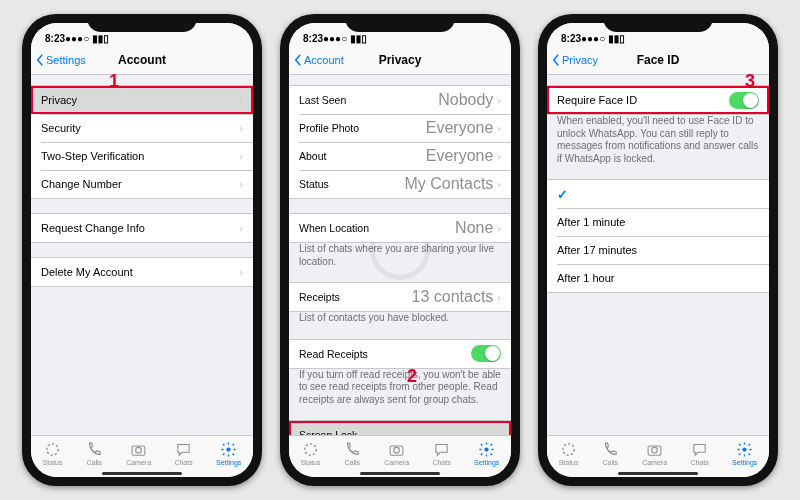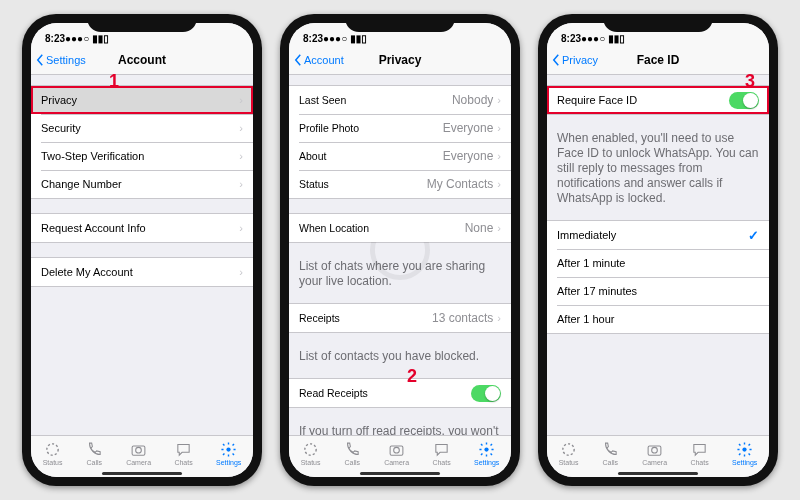--- a/index.html
+++ b/index.html
@@ -85,28 +85,28 @@
     padding: 0 10px;
     position: relative;
     background: #fff;
   }
   .row + .row::before {
     content:"";
     position:absolute; top:0; left:10px; right:0;
     height:1px; background:#c8c7cc;
   }
   .row .label { flex:1; color:#000; }
-  .row .value { color:#8e8e93; font-size:12px; margin-right:4px; }
+  .row .value { color:#8e8e93; font-size:16px; margin-right:4px; }
   .chev { color:#c7c7cc; font-size:11px; }
   .row.highlight { background:#d9d9d9; }
   .row.redbox { outline:2px solid #e4002b; outline-offset:-2px; }
   .footer {
-    font-size: 12px;
+    font-size: 10px;
     color: #6d6d72;
-    padding: 16px 10px 0;
+    padding: 0 10px 0;
     line-height: 1.25;
   }
   .toggle {
     width: 30px; height: 17px;
     background: #4cd964;
     border-radius: 9px;
     position: relative;
   }
   .toggle::after {
     content:"";
@@ -188,21 +188,21 @@
           <span class="label">Two-Step Verification</span>
           <span class="chev">›</span>
         </div>
         <div class="row">
           <span class="label">Change Number</span>
           <span class="chev">›</span>
         </div>
       </div>
       <div class="group">
         <div class="row">
-          <span class="label">Request Account Info</span>
+          <span class="label">Request Change Info</span>
           <span class="chev">›</span>
         </div>
       </div>
       <div class="group">
         <div class="row">
           <span class="label">Delete My Account</span>
           <span class="chev">›</span>
         </div>
       </div>
     </div>
@@ -380,21 +380,20 @@
     <div class="content">
       <div class="group first">
         <div class="row redbox">
             <span class="label">Require Face ID</span>
             <span class="toggle"></span>
           </div>
       </div>
       <div class="footer">When enabled, you'll need to use Face ID to unlock WhatsApp. You can still reply to messages from notifications and answer calls if WhatsApp is locked.</div>
       <div class="group">
         <div class="row">
-            <span class="label">Immediately</span>
             <span class="check">✓</span>
           </div>
         <div class="row">
             <span class="label">After 1 minute</span>
           </div>
         <div class="row">
             <span class="label">After 17 minutes</span>
           </div>
         <div class="row">
             <span class="label">After 1 hour</span>

